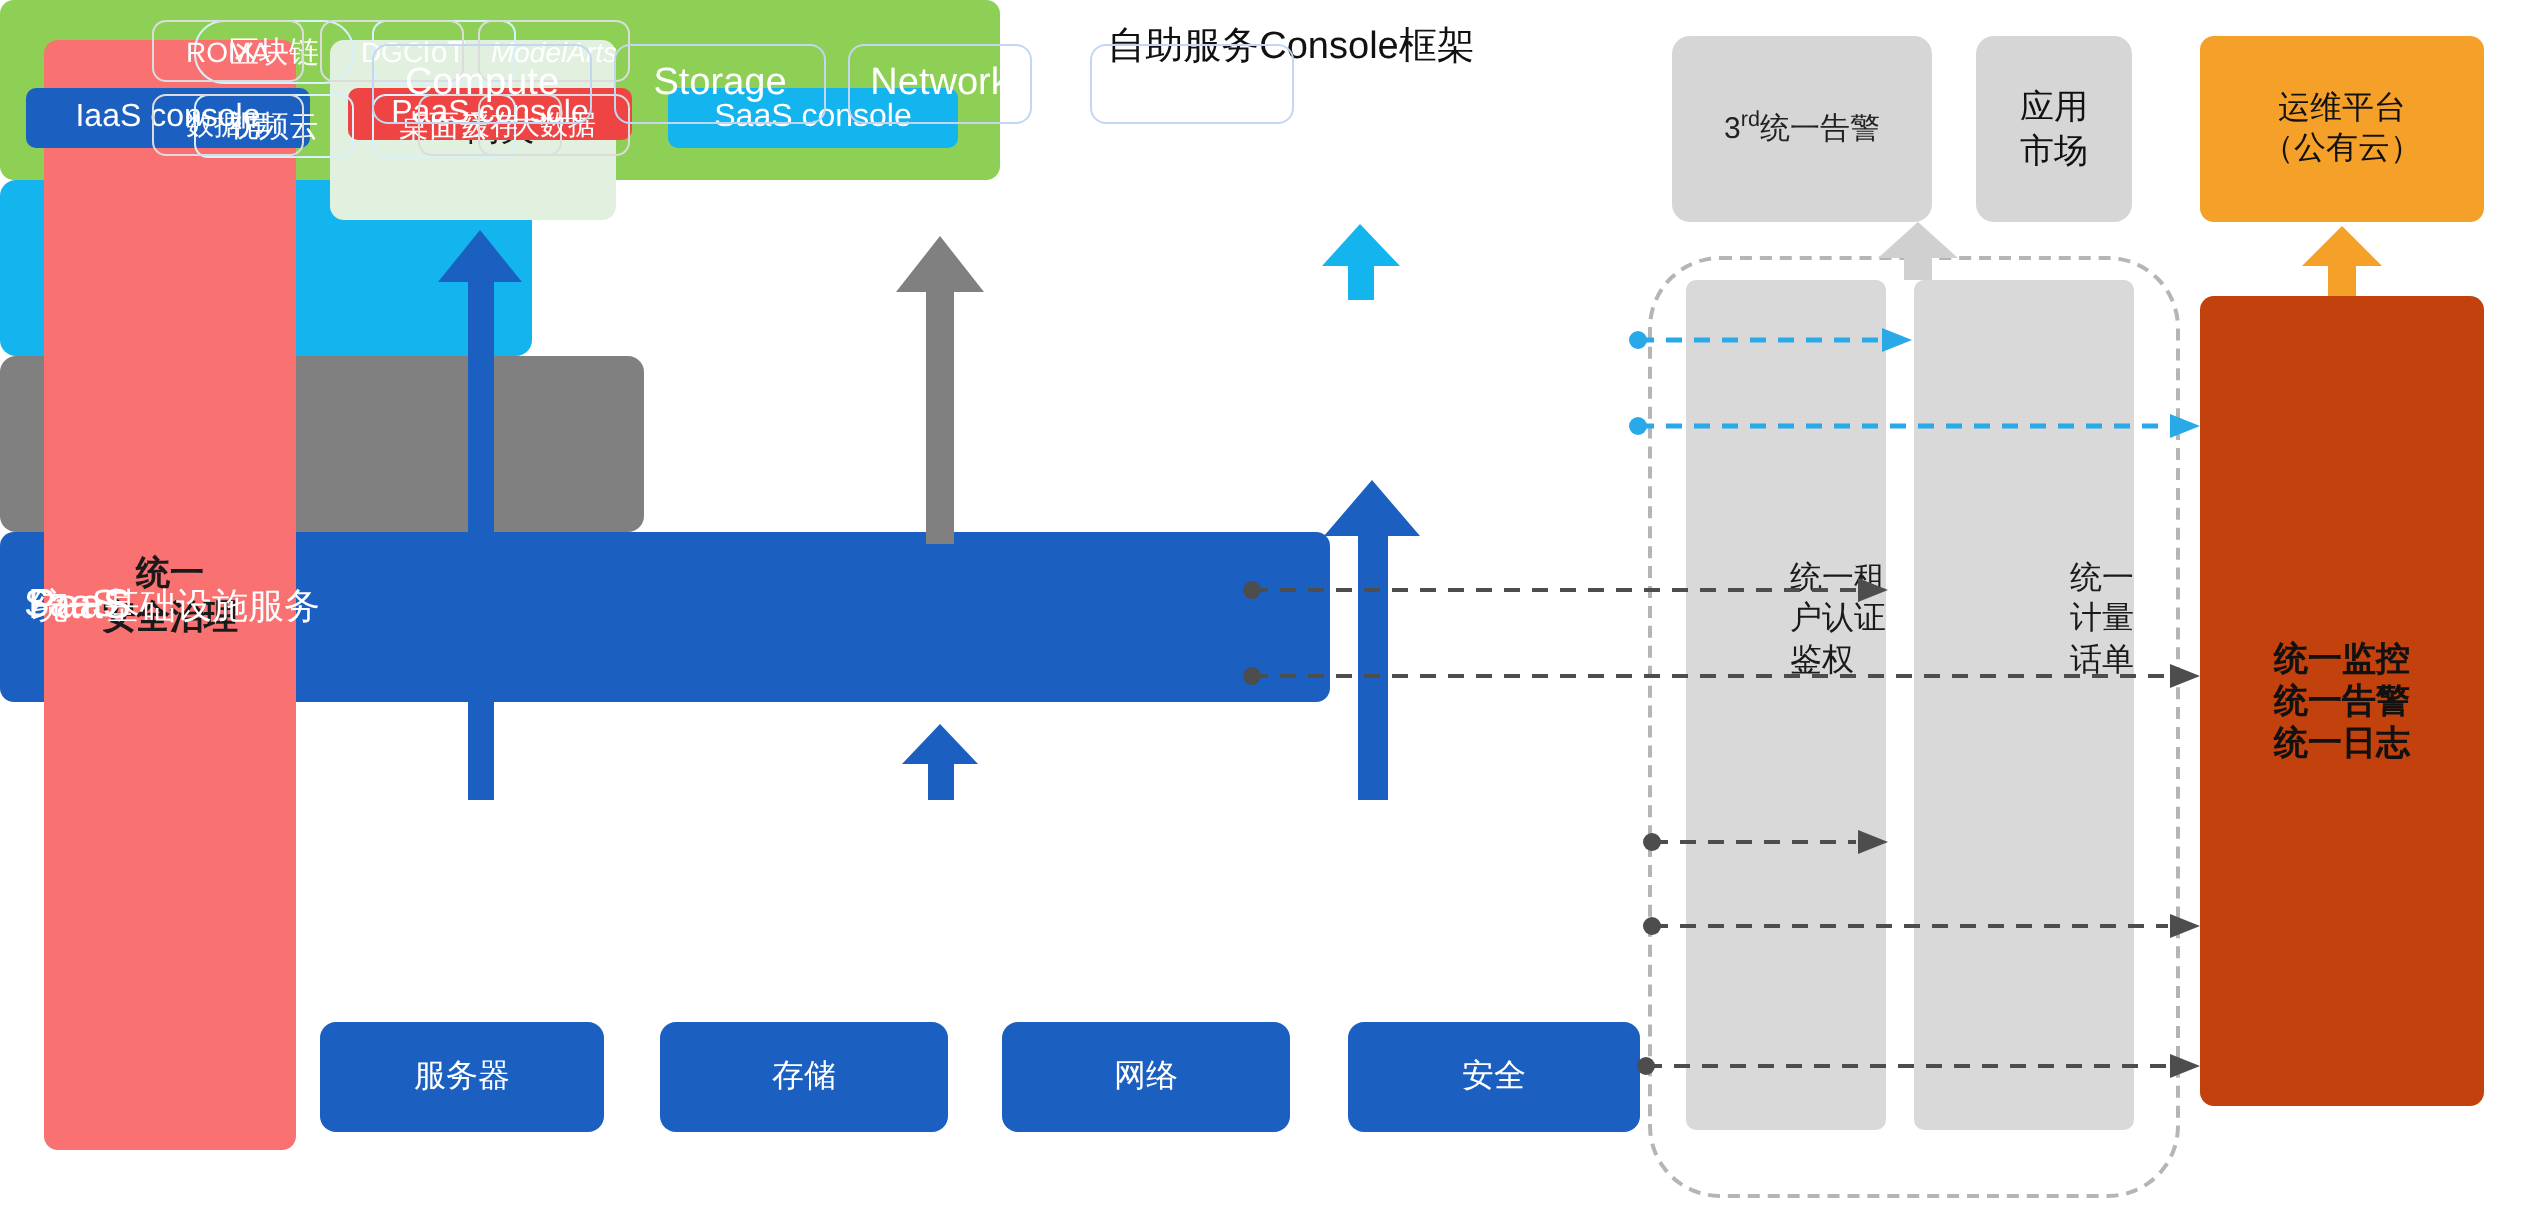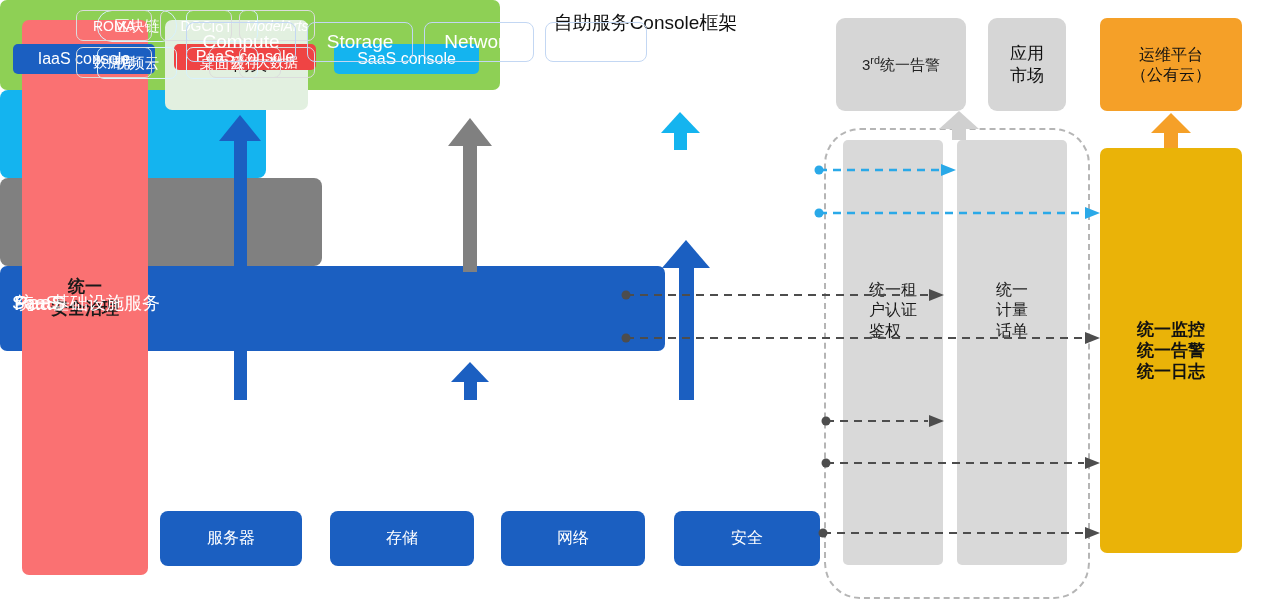--- a/index.html
+++ b/index.html
@@ -13,21 +13,21 @@
   .console-frame{left:322px;top:20px;width:500px;height:90px;background:#8ed055;border-radius:7px;}
   .console-title{position:absolute;left:13px;top:10px;width:100%;text-align:center;font-size:19px;color:#111;}
   .chip{position:absolute;box-sizing:border-box;display:flex;align-items:center;justify-content:center;border-radius:5px;font-size:16px;color:#fff;}
   .chip-iaas{left:13px;top:44px;width:142px;height:30px;background:#1b5fc1;}
   .chip-paas{left:174px;top:44px;width:142px;height:26px;background:#ef4444;}
   .chip-saas{left:334px;top:44px;width:145px;height:30px;background:#14b4ef;}
 
   .third-cloud{left:836px;top:18px;width:130px;height:93px;background:#d6d6d6;border-radius:9px;color:#222;font-size:15px;}
   .appmarket{left:988px;top:18px;width:78px;height:93px;background:#d6d6d6;border-radius:9px;color:#111;font-size:17px;}
   .ops-top{left:1100px;top:18px;width:142px;height:93px;background:#f5a028;border-radius:7px;color:#111;font-size:16px;}
-  .ops-col{left:1100px;top:148px;width:142px;height:405px;background:#eab308;border-radius:7px;color:#111;font-size:17px;font-weight:700;}
+  .ops-col{left:1100px;top:148px;width:142px;height:405px;background:#c2410c;border-radius:7px;color:#111;font-size:17px;font-weight:700;}
 
   
   .saas{left:552px;top:150px;width:266px;height:88px;background:#14b4ef;border-radius:8px;}
   .saas-label{position:absolute;left:12px;top:0;height:100%;display:flex;align-items:center;color:#fff;font-size:19px;}
   .mini{position:absolute;box-sizing:border-box;display:flex;align-items:center;justify-content:center;border:1.6px solid #d8f2fd;border-radius:7px;color:#fff;font-size:15px;}
   .m-blockchain{left:97px;top:10px;width:80px;height:32px;border-radius:15px;}
   .m-iot{left:186px;top:10px;width:72px;height:32px;}
   .m-video{left:97px;top:47px;width:80px;height:32px;}
   .m-desktop{left:186px;top:47px;width:72px;height:32px;}
 
@@ -41,32 +41,32 @@
   .p4{left:76px;top:47px;width:76px;height:31px;}
   .p5{left:176px;top:47px;width:72px;height:31px;margin-left:33px;}
   .p6{left:239px;top:47px;width:76px;height:31px;}
 
   
   .infra{left:160px;top:400px;width:665px;height:85px;background:#1b5fc1;border-radius:7px;}
   .infra-label{position:absolute;left:16px;top:0;height:100%;display:flex;align-items:center;color:#fff;font-size:18px;}
   .imini{position:absolute;top:22px;height:40px;box-sizing:border-box;display:flex;align-items:center;justify-content:center;border:1.7px solid #c3d7f3;border-radius:8px;color:#fff;font-size:19px;}
   .i1{left:186px;width:110px;}
   .i2{left:307px;width:106px;}
-  .i3{left:424px;width:110px;}
+  .i3{left:424px;width:92px;}
   .i4{left:545px;width:102px;}
 
   .hw{position:absolute;top:511px;height:55px;background:#1b5fc1;border-radius:8px;display:flex;align-items:center;justify-content:center;color:#fff;font-size:16px;}
   .hw1{left:160px;width:142px;}
   .hw2{left:330px;width:144px;}
   .hw3{left:501px;width:144px;}
   .hw4{left:674px;width:146px;}
 
   
   .dashed-container{position:absolute;left:824px;top:128px;width:262px;height:467px;border:2.6px dashed #b5b5b5;border-radius:36px;}
-  .gray-col{position:absolute;background:#d9d9d9;border-radius:5px;display:flex;align-items:flex-start;justify-content:center;color:#1a1a1a;font-size:16px;line-height:1.28;}
+  .gray-col{position:absolute;background:#d9d9d9;border-radius:5px;display:flex;align-items:flex-start;justify-content:flex-end;color:#1a1a1a;font-size:16px;line-height:1.28;}
   .gc1{left:843px;top:140px;width:100px;height:425px;}
   .gc2{left:957px;top:140px;width:110px;height:425px;}
   .gc-txt{padding-top:140px;}
   .gc-txt2{padding-top:140px;}
   .sup{font-size:0.72em;vertical-align:super;}
 </style>
 </head>
 <body>
 
 <div id="stage">

